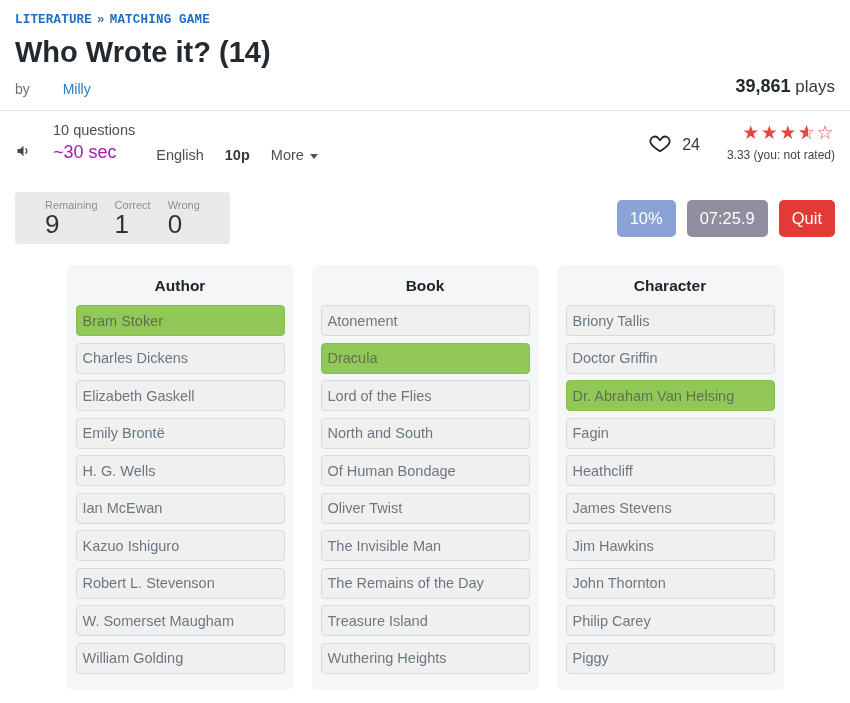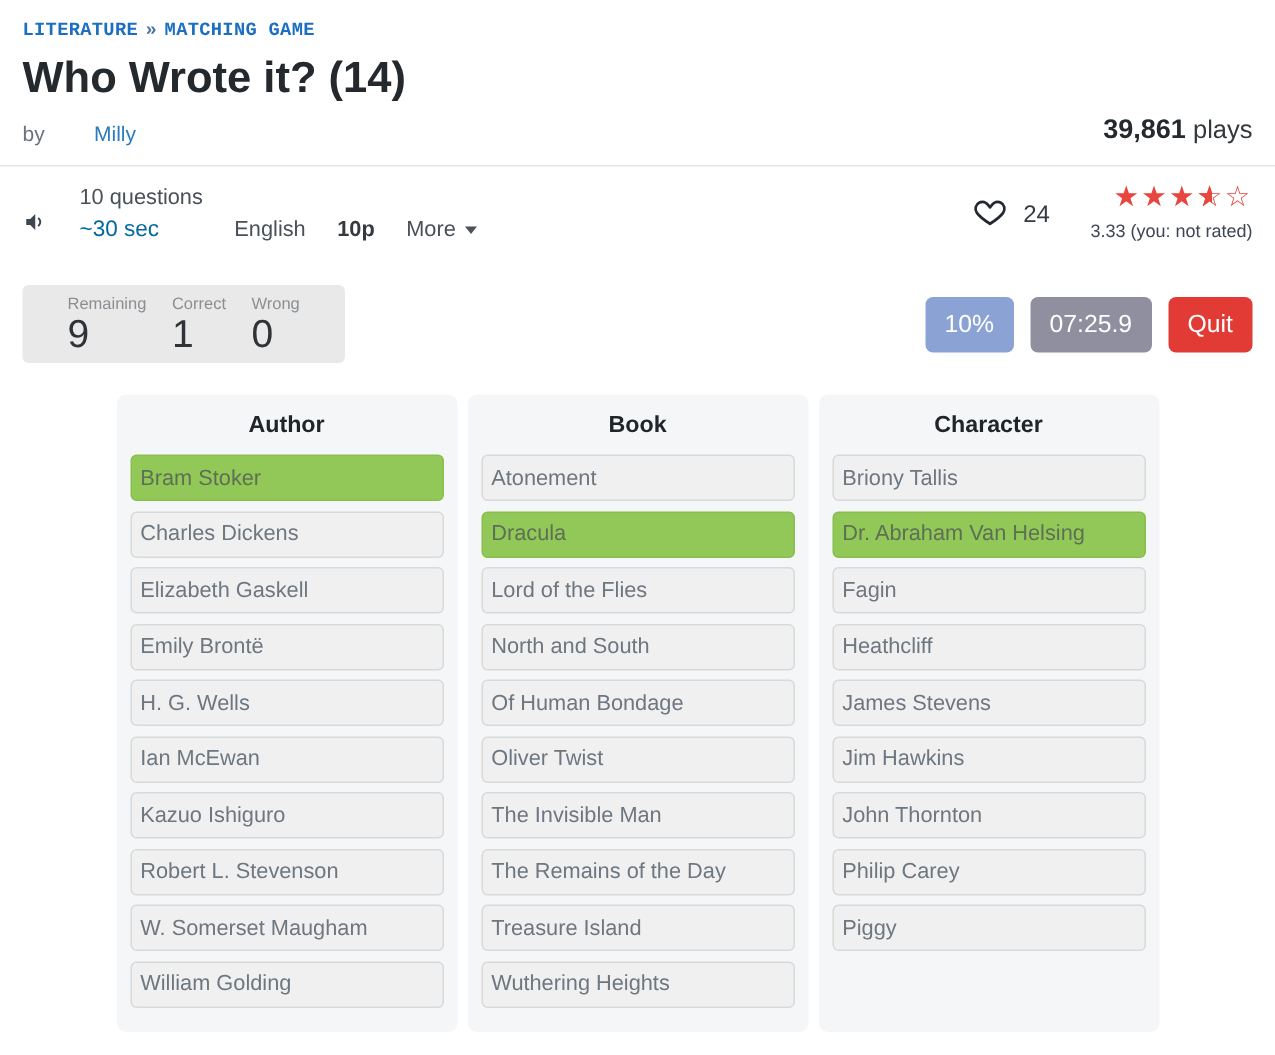--- a/index.html
+++ b/index.html
@@ -22,21 +22,21 @@
   .byline { font-size: 14px; color: #6a737d; }
   .byline a { color: #2b7bc0; text-decoration: none; cursor: pointer; padding-left: 29px; }
   .plays { font-size: 17px; color: #33383d; }
   .plays .num { font-weight: bold; font-size: 18px; color: #24292e; }
 
   
   .info-row { border-top: 1px solid #e4e6e8; padding: 11px 15px 12px; display: flex; justify-content: space-between; }
   .info-left { display: flex; gap: 21px; align-items: flex-end; }
   .speaker-wrap { margin-top: 2px; cursor: pointer; }
   .q-block .q { font-size: 14.5px; color: #495057; }
-  .q-block .t { font-size: 15px; color: #0369a1; margin-top: 4px; }
+  .q-block .t { font-size: 18px; color: #a21caf; margin-top: 4px; }
   .plain { font-size: 14.5px; color: #495057; margin-top: 1px; }
   .pts { font-weight: bold; color: #343a40; }
   .more { cursor: pointer; }
   .caret { display: inline-block; width: 0; height: 0; border-left: 4.5px solid transparent;
            border-right: 4.5px solid transparent; border-top: 5.5px solid #4c5258;
            margin-left: 6px; vertical-align: 1px; }
   .info-right { display: flex; gap: 27px; align-items: center; }
   .like-group { display: flex; align-items: center; gap: 11px; margin-top: 4px; cursor: pointer; }
   .like-count { font-size: 16px; color: #343a40; }
   .rating-group { text-align: right; }
@@ -53,21 +53,21 @@
   .stat .label { font-size: 11px; color: #8a8f94; }
   .stat .value { font-size: 26px; color: #2f3337; line-height: 1.05; }
   .badges { display: flex; gap: 11px; align-items: center; }
   .badge { color: #fff; font-size: 16.5px; border-radius: 5px; padding: 0 13px; height: 37px;
            display: flex; align-items: center; font-family: inherit; border: none; }
   .badge.progress { background: #8ba3d4; }
   .badge.timer { background: #8f8f9f; }
   .badge.quit { background: #e23b35; cursor: pointer; }
 
   
-  .columns { display: flex; gap: 7px; justify-content: center; margin-top: 21px; }
+  .columns { display: flex; gap: 18px; justify-content: center; margin-top: 21px; }
   .panel { width: 227px; background: #f5f6f7; border-radius: 6px; padding: 12px 9px 16px; }
   .panel-header { margin: 0 0 10px; font-size: 15.5px; text-align: center; color: #212529; font-weight: bold; }
   .match-btn { display: block; width: 100%; height: 31px; margin: 6.5px 0 0; background: #f0f0f1;
                border: 1px solid #d8d9da; border-radius: 4px; color: #6d7780; font-size: 14.5px;
                font-family: inherit; cursor: pointer; text-align: left; }
   .match-btn.matched { background: #92c858; border-color: #89bd4e; color: #5e7054; }
 </style>
 </head>
 <body>
 
@@ -165,20 +165,21 @@
       <button class="match-btn">Of Human Bondage</button>
       <button class="match-btn">Oliver Twist</button>
       <button class="match-btn">The Invisible Man</button>
       <button class="match-btn">The Remains of the Day</button>
       <button class="match-btn">Treasure Island</button>
       <button class="match-btn">Wuthering Heights</button>
     </section>
     <section class="panel">
       <h2 class="panel-header">Character</h2>
       <button class="match-btn">Briony Tallis</button>
+      <button class="match-btn">Doctor Griffin</button>
       <button class="match-btn matched">Dr. Abraham Van Helsing</button>
       <button class="match-btn">Fagin</button>
       <button class="match-btn">Heathcliff</button>
       <button class="match-btn">James Stevens</button>
       <button class="match-btn">Jim Hawkins</button>
       <button class="match-btn">John Thornton</button>
       <button class="match-btn">Philip Carey</button>
       <button class="match-btn">Piggy</button>
     </section>
   </div>

